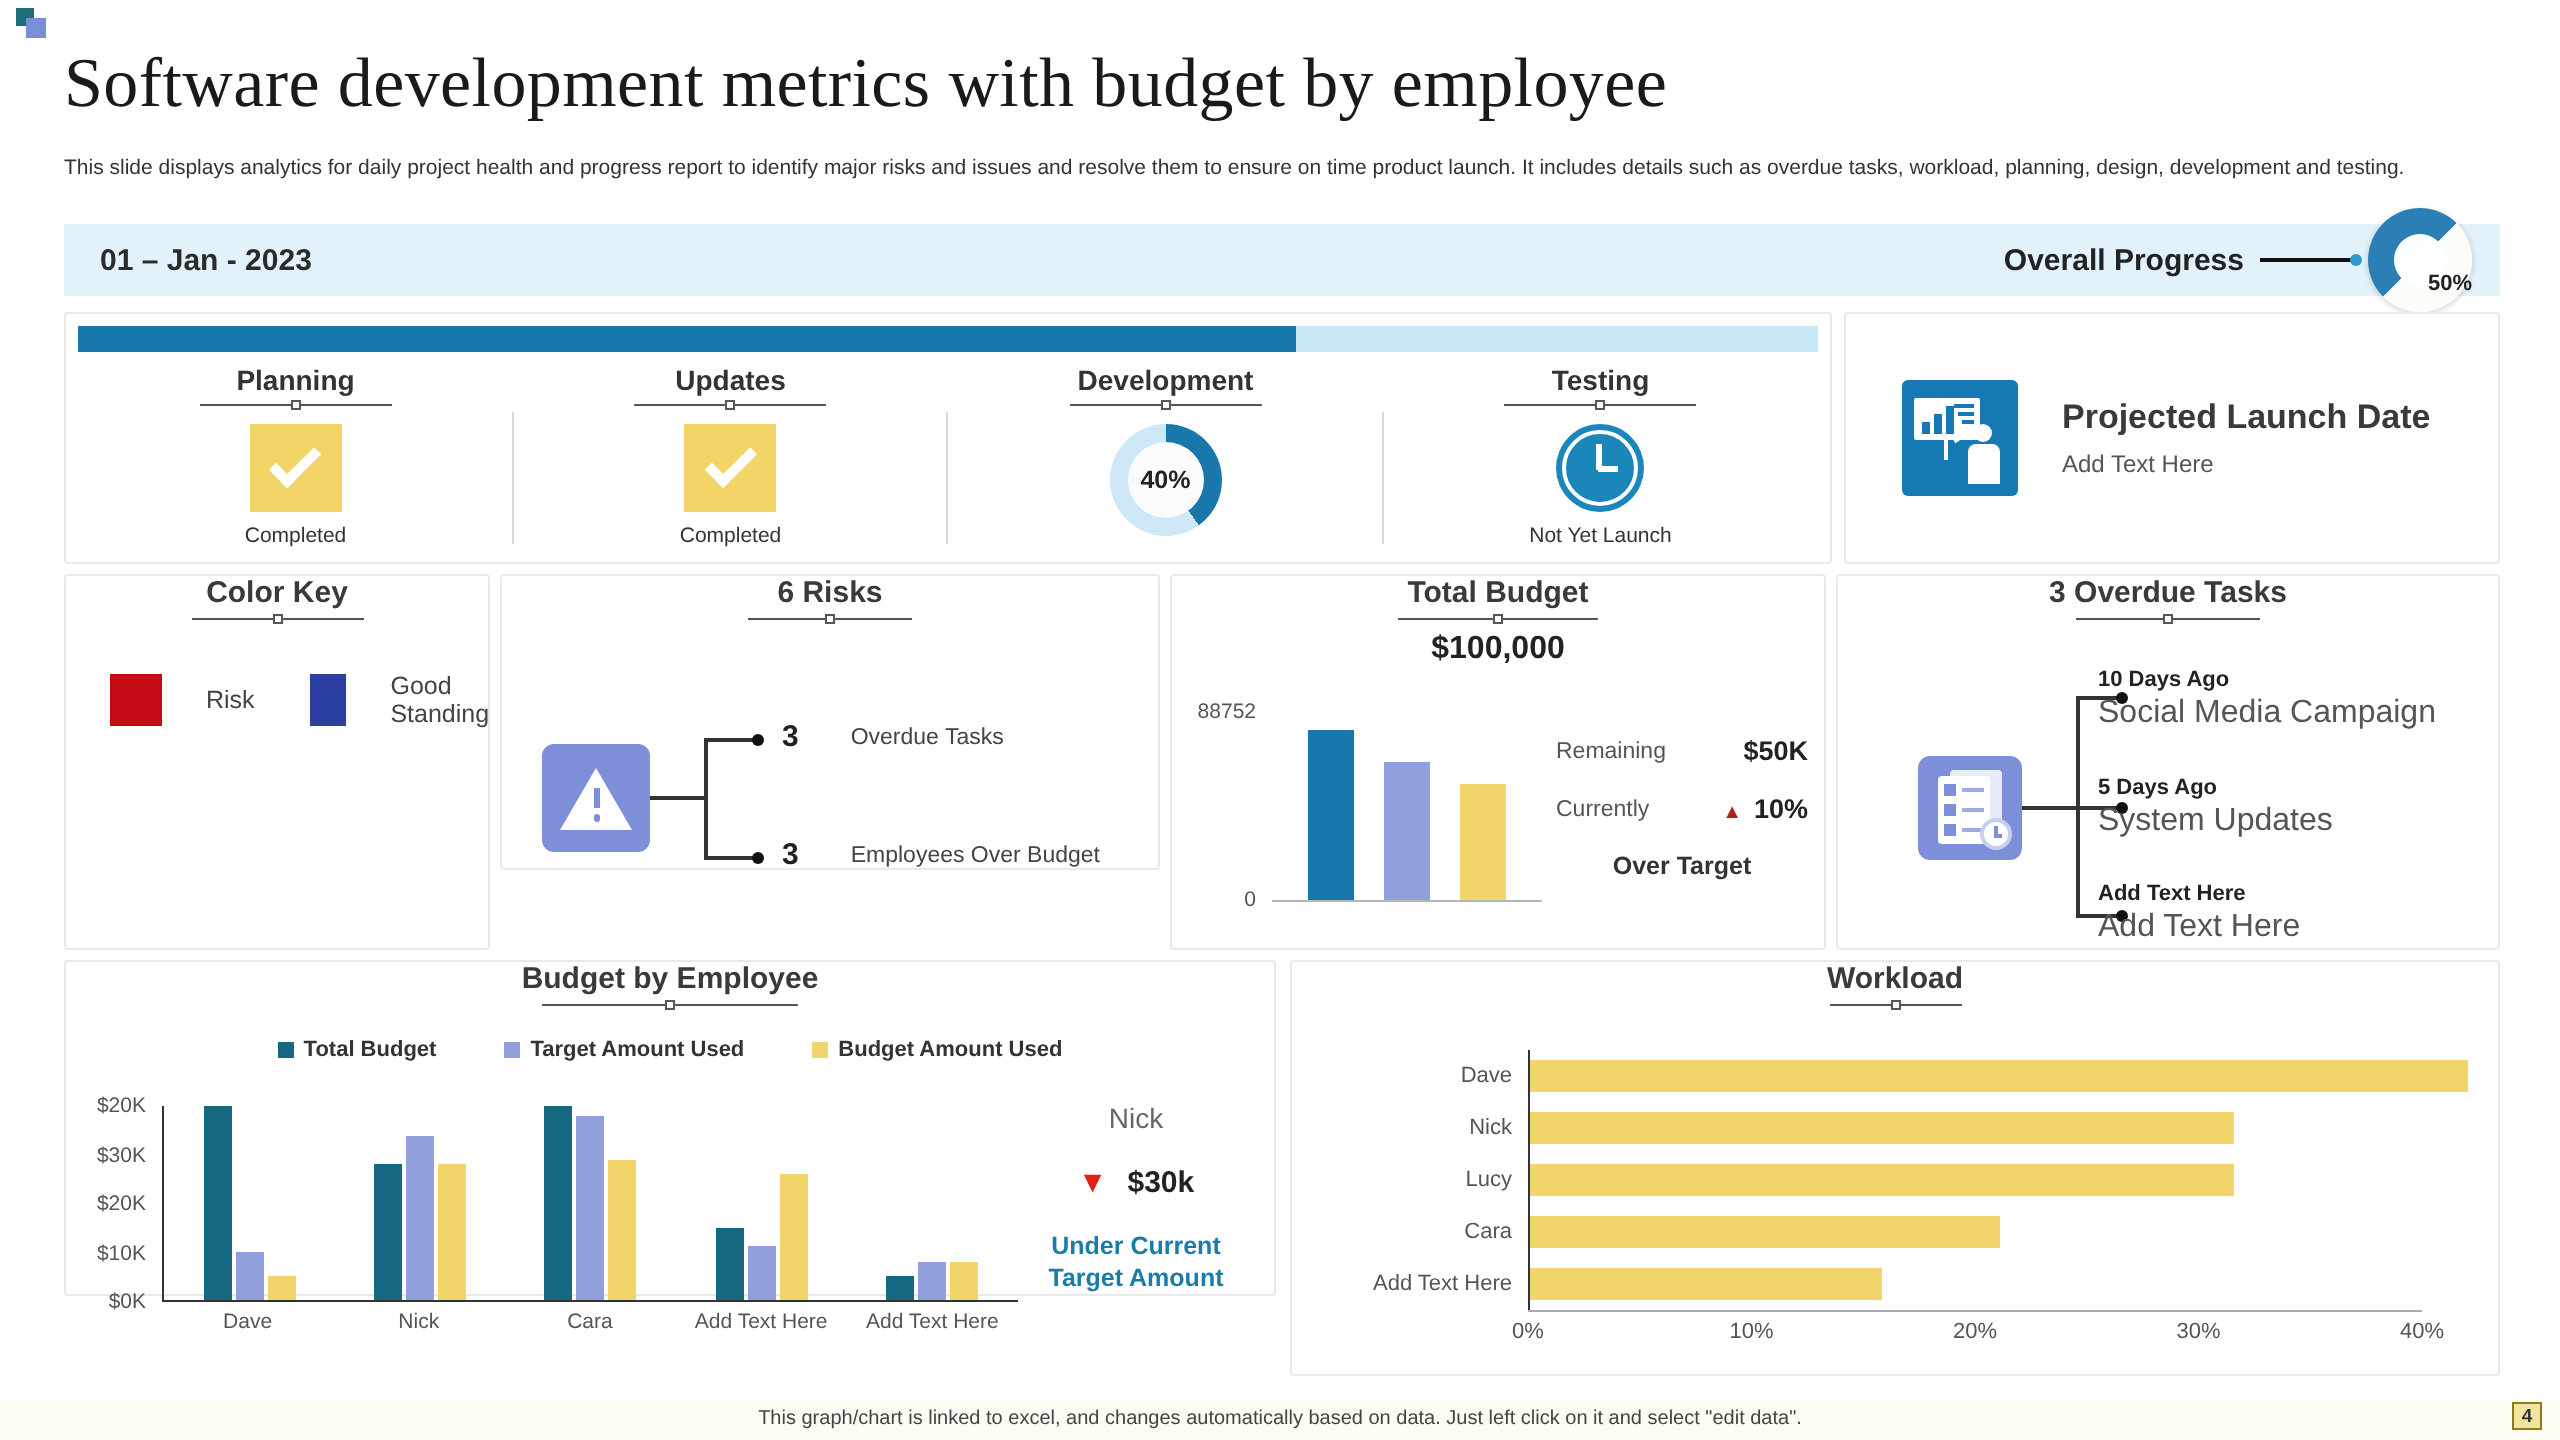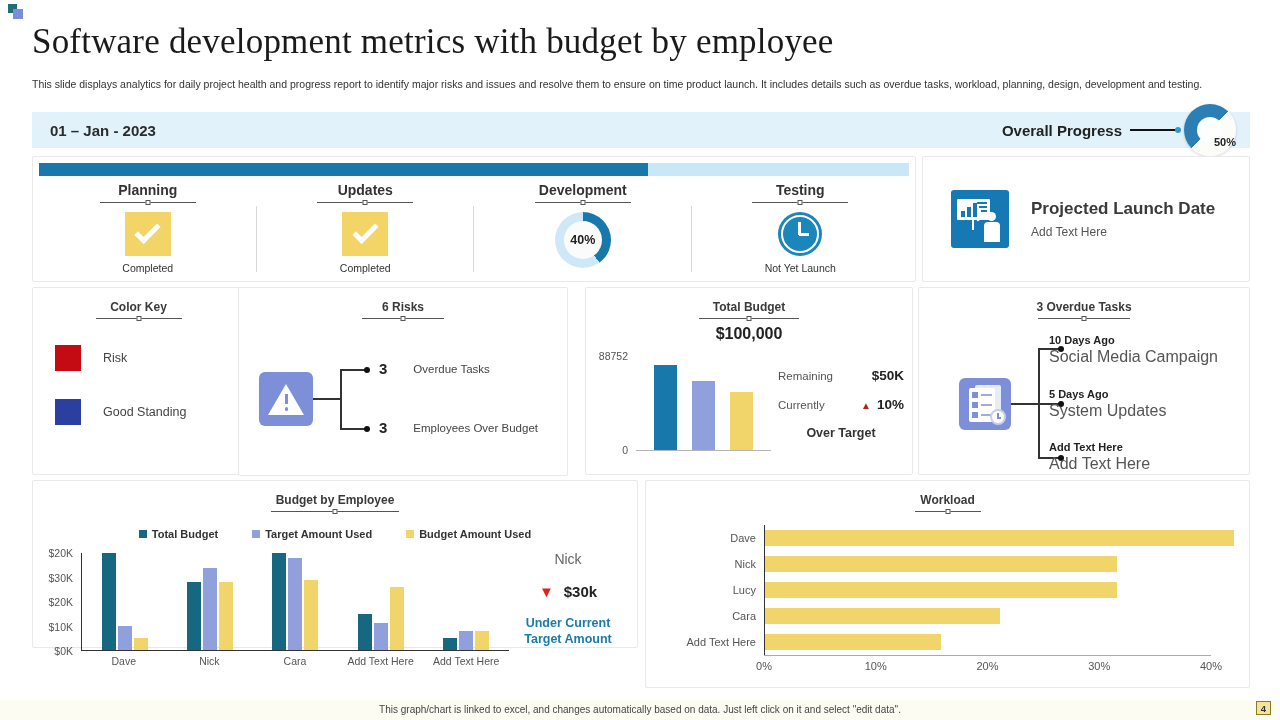--- a/index.html
+++ b/index.html
@@ -19,21 +19,21 @@
   .band-right { display:flex; align-items:center; gap:8px; }
   .band-right .op-label { font-size:15px; font-weight:bold; color:#222; }
   .leader { width:46px; height:2px; background:#111; position:relative; }
   .leader::after { content:''; position:absolute; right:-5px; top:-2px; width:6px; height:6px; border-radius:50%; background:#2f9ad0; }
   .gauge { width:52px; height:52px; border-radius:50%; position:relative; box-shadow:0 1px 3px rgba(0,0,0,.18); background:#fcfcf9; }
   .gauge::before { content:''; position:absolute; inset:13px; border-radius:50%; background:#fdfefe; }
   .gauge .gauge-label { position:absolute; right:0px; bottom:8px; font-size:11px; font-weight:bold; color:#222; z-index:2; }
 
   
   .card { position:absolute; background:#fff; border:1px solid #e7e9ea; border-radius:2px; }
-  .card-title { font-size:12px; font-weight:bold; color:#3a3a3a; text-align:center; margin-top:12px; }
+  .card-title { font-size:15px; font-weight:bold; color:#3a3a3a; text-align:center; margin-top:0; }
   .tdeco { height:1px; background:#555; position:relative; margin:4px auto 0; }
   .tdeco-sq { position:absolute; left:50%; top:-2.5px; width:5px; height:5px; background:#fff; border:1px solid #555; transform:translateX(-50%); }
 
   
   .phases-card { left:32px; top:156px; width:884px; height:126px; padding:6px; }
   .phase-progress-track { height:13px; background:#c9e8f7; width:100%; }
   .phase-progress-fill { height:100%; background:#1878ab; width:0; }
   .phase-cols { display:flex; height:100px; }
   .phase-col { flex:1; position:relative; display:flex; flex-direction:column; align-items:center; padding-top:6px; }
   .phase-col:not(:last-child)::after { content:''; position:absolute; right:0; top:30px; bottom:4px; width:1px; background:#d8d8d8; }
@@ -58,27 +58,27 @@
   .pb-line { position:absolute; right:3px; background:#1779b3; height:2px; width:10px; }
   .present-leg { position:absolute; left:21px; top:30px; width:2px; height:10px; background:#fff; }
   .person-head { position:absolute; right:13px; top:22px; width:9px; height:9px; border-radius:50%; background:#fff; }
   .person-body { position:absolute; right:9px; top:32px; width:16px; height:20px; border-radius:4px 4px 0 0; background:#fff; }
   .person-arm { position:absolute; right:23px; top:26px; width:10px; height:3px; background:#fff; transform:rotate(-35deg); }
   .launch-title { font-size:17px; font-weight:bold; color:#3a3a3a; }
   .launch-sub { font-size:12px; color:#555; margin-top:6px; }
 
   
   .colorkey-card { left:32px; top:287px; width:213px; height:188px; }
-  .ck-rows { margin-top:26px; display:flex; flex-direction:column; gap:28px; padding-left:22px; }
+  .ck-rows { margin-top:26px; display:flex; flex-direction:row; gap:28px; padding-left:22px; }
   .ck-row { display:flex; align-items:center; gap:22px; }
   .ck-swatch { width:26px; height:26px; }
   .ck-label { font-size:12.5px; color:#444; }
 
   
-  .risks-card { left:238px; top:287px; width:330px; height:189px; }
+  .risks-card { left:250px; top:287px; width:330px; height:148px; }
   .warn-icon { position:absolute; left:20px; top:84px; width:54px; height:54px; background:#7e8fd9; border-radius:6px; display:flex; align-items:flex-end; justify-content:center; }
   .warn-tri { width:36px; height:31px; background:#fff; clip-path:polygon(50% 0,100% 100%,0 100%); position:relative; margin-bottom:11px; }
   .warn-bar { position:absolute; left:16.5px; top:10px; width:3.5px; height:10px; background:#7e8fd9; }
   .warn-dot { position:absolute; left:16.5px; top:23px; width:3.5px; height:3.5px; border-radius:50%; background:#7e8fd9; }
   .conn { position:absolute; background:#333; }
   .conn-dot { position:absolute; width:6px; height:6px; border-radius:50%; background:#111; }
   .risk-item { position:absolute; display:flex; align-items:center; gap:26px; }
   .risk-count { font-size:15px; font-weight:bold; color:#222; }
   .risk-label { font-size:11.5px; color:#444; }
 

